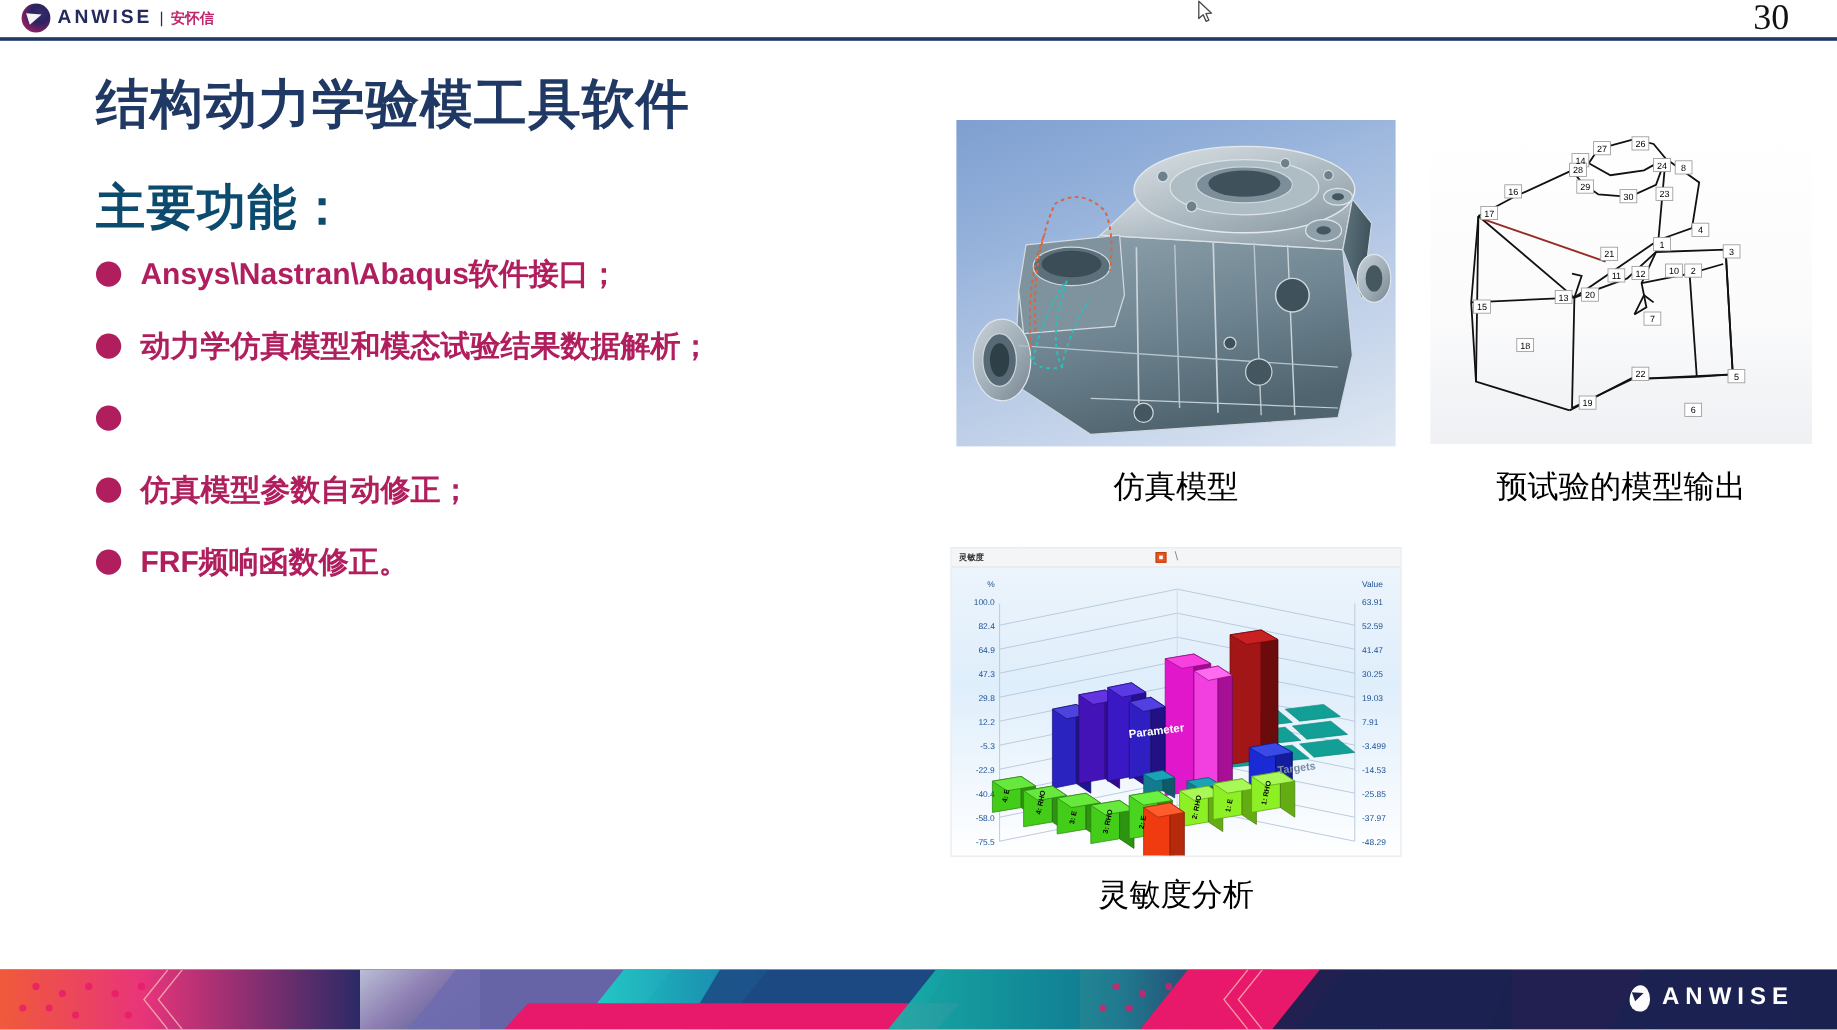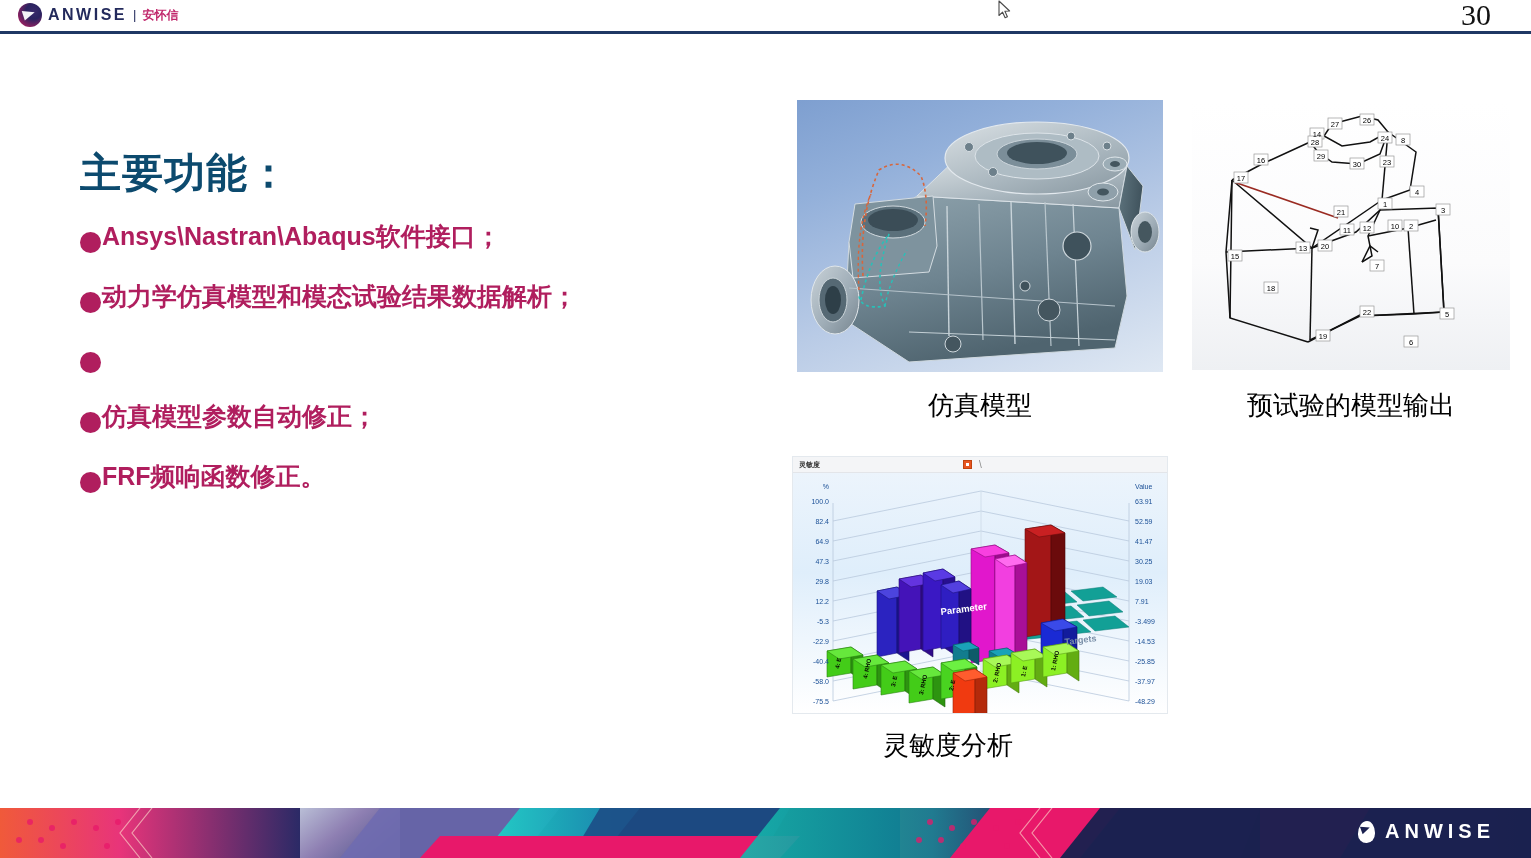--- a/index.html
+++ b/index.html
@@ -60,21 +60,21 @@
   }
   .subtitle {
     position: absolute; left: 80px; top: 146px;
     font-size: 41px; font-weight: bold; color: #0c4a6e;
     letter-spacing: 1px; white-space: nowrap; font-family: Liberation Mono, monospace;
   }
   .bullets {
     position: absolute; left: 80px; top: 206px; width: 730px;
   }
   .bullet {
-    display: flex; align-items: center; gap: 1px;
+    display: flex; align-items: flex-start; gap: 16px;
     height: 60px;
   }
   .bullet-dot {
     width: 21px; height: 21px; border-radius: 50%;
     background: #b01e5e; flex: 0 0 auto; margin-top: 12px;
   }
   .bullet-text {
     font-size: 25px; font-weight: bold; color: #b01e5e;
     line-height: 46px; white-space: nowrap; letter-spacing: 0px;
   }
@@ -104,21 +104,21 @@
   .sens-tool { position:absolute; left:170px; top:3px; width:9px; height:9px; background:#e8541f; border:1px solid #c0430f; }
   .sens-tool::after{content:"";position:absolute;left:2px;top:2px;width:3px;height:3px;background:#fff;}
   .sens-slash { position:absolute; left:186px; top:2px; font-size:10px; color:#888; }
 
   .caption {
     position: absolute; text-align: center;
     font-size: 26px; color: #000000; white-space: nowrap;
   }
   .cap-cad  { left: 797px; top: 388px; width: 366px; }
   .cap-wire { left: 1192px; top: 388px; width: 318px; }
-  .cap-sens { left: 760px; top: 728px; width: 376px; }
+  .cap-sens { left: 792px; top: 728px; width: 376px; }
 
   
   .footband {
     position: absolute; left: 0; bottom: 0; width: 1531px; height: 50px;
     overflow: hidden; background: #1b2150;
   }
   .footband svg { display: block; }
   .foot-logo {
     position: absolute; right: 36px; top: 12px;
     display: flex; align-items: center; gap: 9px;
@@ -152,20 +152,21 @@
     <div class="logo-wrap">
       <div class="logo-mark"></div>
       <div class="logo-text">ANWISE</div>
       <div class="logo-div">|</div>
       <div class="logo-sub">安怀信</div>
     </div>
     <div class="page-no">30</div>
   </div>
   <div class="header-rule"></div>
 
+  <div class="title">结构动力学验模工具软件</div>
   <div class="subtitle">主要功能：</div>
 
   <div class="bullets">
     <div class="bullet">
       <span class="bullet-dot"></span>
       <span class="bullet-text">Ansys\Nastran\Abaqus软件接口；</span>
     </div>
     <div class="bullet">
       <span class="bullet-dot"></span>
       <span class="bullet-text">动力学仿真模型和模态试验结果数据解析；</span>

